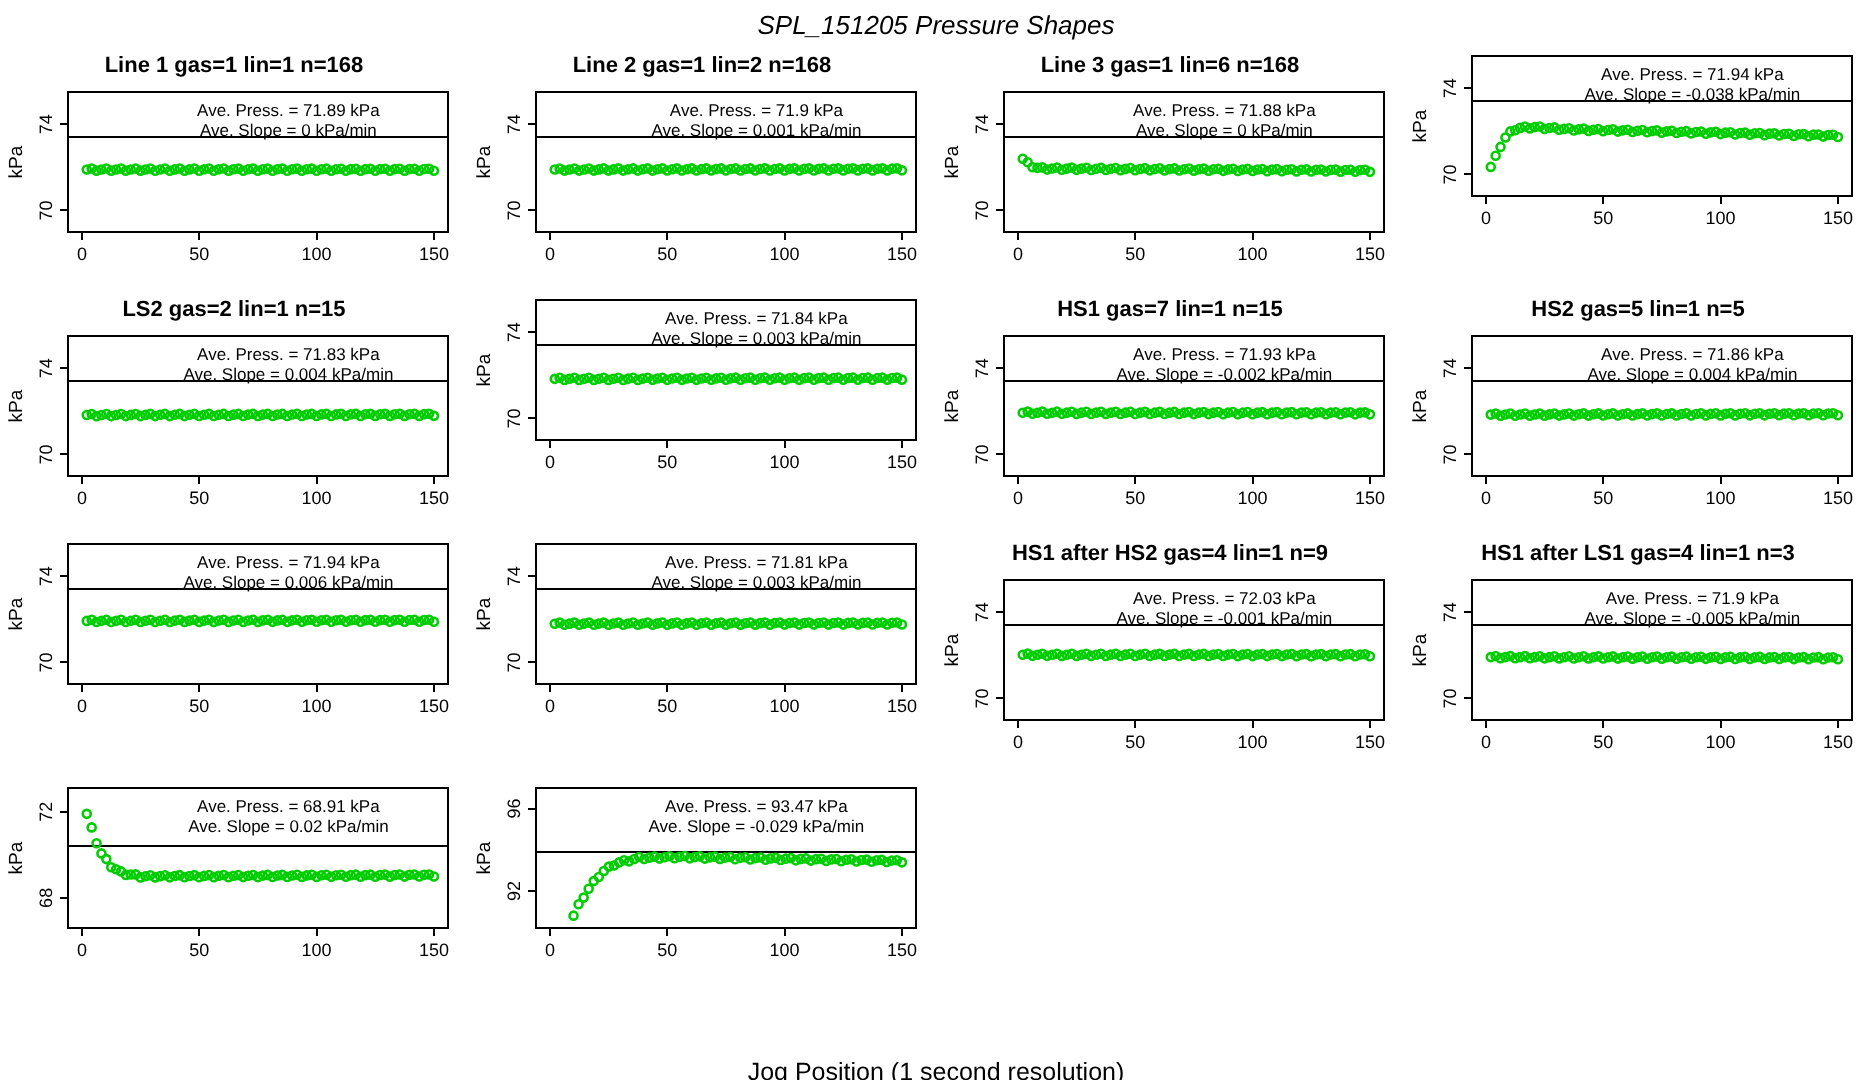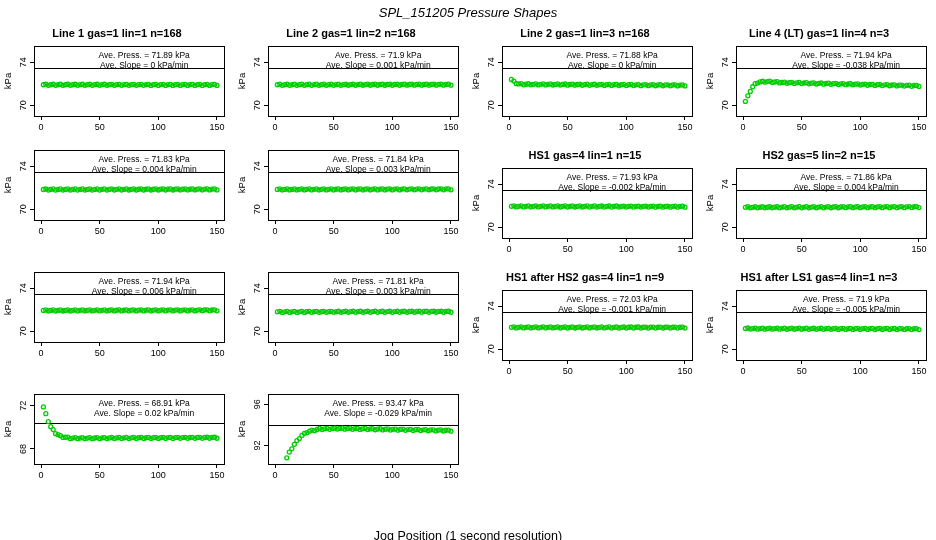--- a/index.html
+++ b/index.html
@@ -204,21 +204,21 @@
             <circle cx="204.74" cy="41.34" r="2" fill="none" stroke="#00CD00" stroke-width="1.3"></circle>
             <circle cx="207.18" cy="41.17" r="2" fill="none" stroke="#00CD00" stroke-width="1.3"></circle>
             <circle cx="209.63" cy="42.19" r="2" fill="none" stroke="#00CD00" stroke-width="1.3"></circle>
             <circle cx="212.07" cy="41.32" r="2" fill="none" stroke="#00CD00" stroke-width="1.3"></circle>
             <circle cx="214.52" cy="41.17" r="2" fill="none" stroke="#00CD00" stroke-width="1.3"></circle>
             <circle cx="216.96" cy="42.18" r="2" fill="none" stroke="#00CD00" stroke-width="1.3"></circle>
           </g>
         </svg>
       </div>
       <div class="cell">
-        <div class="sub-title">Line 2 gas=1 lin=3 n=168</div>
+        <div class="sub-title">Line 3 gas=1 lin=6 n=168</div>
         <svg width="234" height="102">
           <line x1="34" y1="25.61538461538455" x2="224" y2="25.61538461538455" stroke="#000000" stroke-width="1" shape-rendering="crispEdges"></line>
           <rect x="34" y="3" width="190" height="70" fill="none" stroke="#000000" stroke-width="1" shape-rendering="crispEdges"></rect>
           <line x1="41.03703703703704" y1="73" x2="41.03703703703704" y2="77" stroke="#000000" shape-rendering="crispEdges"></line>
           <text x="41.03703703703704" y="87" text-anchor="middle" font-size="9">0</text>
           <line x1="99.67901234567901" y1="73" x2="99.67901234567901" y2="77" stroke="#000000" shape-rendering="crispEdges"></line>
           <text x="99.67901234567901" y="87" text-anchor="middle" font-size="9">50</text>
           <line x1="158.320987654321" y1="73" x2="158.320987654321" y2="77" stroke="#000000" shape-rendering="crispEdges"></line>
           <text x="158.320987654321" y="87" text-anchor="middle" font-size="9">100</text>
           <line x1="216.96296296296296" y1="73" x2="216.96296296296296" y2="77" stroke="#000000" shape-rendering="crispEdges"></line>
@@ -300,21 +300,20 @@
             <circle cx="204.74" cy="42.00" r="2" fill="none" stroke="#00CD00" stroke-width="1.3"></circle>
             <circle cx="207.18" cy="41.85" r="2" fill="none" stroke="#00CD00" stroke-width="1.3"></circle>
             <circle cx="209.63" cy="42.88" r="2" fill="none" stroke="#00CD00" stroke-width="1.3"></circle>
             <circle cx="212.07" cy="42.04" r="2" fill="none" stroke="#00CD00" stroke-width="1.3"></circle>
             <circle cx="214.52" cy="41.91" r="2" fill="none" stroke="#00CD00" stroke-width="1.3"></circle>
             <circle cx="216.96" cy="42.93" r="2" fill="none" stroke="#00CD00" stroke-width="1.3"></circle>
           </g>
         </svg>
       </div>
       <div class="cell">
-        <div class="sub-title">Line 4 (LT) gas=1 lin=4 n=3</div>
         <svg width="234" height="102">
           <line x1="34" y1="25.61538461538455" x2="224" y2="25.61538461538455" stroke="#000000" stroke-width="1" shape-rendering="crispEdges"></line>
           <rect x="34" y="3" width="190" height="70" fill="none" stroke="#000000" stroke-width="1" shape-rendering="crispEdges"></rect>
           <line x1="41.03703703703704" y1="73" x2="41.03703703703704" y2="77" stroke="#000000" shape-rendering="crispEdges"></line>
           <text x="41.03703703703704" y="87" text-anchor="middle" font-size="9">0</text>
           <line x1="99.67901234567901" y1="73" x2="99.67901234567901" y2="77" stroke="#000000" shape-rendering="crispEdges"></line>
           <text x="99.67901234567901" y="87" text-anchor="middle" font-size="9">50</text>
           <line x1="158.320987654321" y1="73" x2="158.320987654321" y2="77" stroke="#000000" shape-rendering="crispEdges"></line>
           <text x="158.320987654321" y="87" text-anchor="middle" font-size="9">100</text>
           <line x1="216.96296296296296" y1="73" x2="216.96296296296296" y2="77" stroke="#000000" shape-rendering="crispEdges"></line>
@@ -396,20 +395,21 @@
             <circle cx="204.74" cy="42.33" r="2" fill="none" stroke="#00CD00" stroke-width="1.3"></circle>
             <circle cx="207.18" cy="42.22" r="2" fill="none" stroke="#00CD00" stroke-width="1.3"></circle>
             <circle cx="209.63" cy="43.29" r="2" fill="none" stroke="#00CD00" stroke-width="1.3"></circle>
             <circle cx="212.07" cy="42.49" r="2" fill="none" stroke="#00CD00" stroke-width="1.3"></circle>
             <circle cx="214.52" cy="42.40" r="2" fill="none" stroke="#00CD00" stroke-width="1.3"></circle>
             <circle cx="216.96" cy="43.47" r="2" fill="none" stroke="#00CD00" stroke-width="1.3"></circle>
           </g>
         </svg>
       </div>
       <div class="cell">
+        <div class="sub-title">LS2 gas=2 lin=1 n=15</div>
         <svg width="234" height="102">
           <line x1="34" y1="25.61538461538455" x2="224" y2="25.61538461538455" stroke="#000000" stroke-width="1" shape-rendering="crispEdges"></line>
           <rect x="34" y="3" width="190" height="70" fill="none" stroke="#000000" stroke-width="1" shape-rendering="crispEdges"></rect>
           <line x1="41.03703703703704" y1="73" x2="41.03703703703704" y2="77" stroke="#000000" shape-rendering="crispEdges"></line>
           <text x="41.03703703703704" y="87" text-anchor="middle" font-size="9">0</text>
           <line x1="99.67901234567901" y1="73" x2="99.67901234567901" y2="77" stroke="#000000" shape-rendering="crispEdges"></line>
           <text x="99.67901234567901" y="87" text-anchor="middle" font-size="9">50</text>
           <line x1="158.320987654321" y1="73" x2="158.320987654321" y2="77" stroke="#000000" shape-rendering="crispEdges"></line>
           <text x="158.320987654321" y="87" text-anchor="middle" font-size="9">100</text>
           <line x1="216.96296296296296" y1="73" x2="216.96296296296296" y2="77" stroke="#000000" shape-rendering="crispEdges"></line>
@@ -586,21 +586,21 @@
             <circle cx="204.74" cy="41.99" r="2" fill="none" stroke="#00CD00" stroke-width="1.3"></circle>
             <circle cx="207.18" cy="41.82" r="2" fill="none" stroke="#00CD00" stroke-width="1.3"></circle>
             <circle cx="209.63" cy="42.83" r="2" fill="none" stroke="#00CD00" stroke-width="1.3"></circle>
             <circle cx="212.07" cy="41.97" r="2" fill="none" stroke="#00CD00" stroke-width="1.3"></circle>
             <circle cx="214.52" cy="41.82" r="2" fill="none" stroke="#00CD00" stroke-width="1.3"></circle>
             <circle cx="216.96" cy="42.83" r="2" fill="none" stroke="#00CD00" stroke-width="1.3"></circle>
           </g>
         </svg>
       </div>
       <div class="cell">
-        <div class="sub-title">HS1 gas=4 lin=1 n=15</div>
+        <div class="sub-title">HS1 gas=7 lin=1 n=15</div>
         <svg width="234" height="102">
           <line x1="34" y1="25.61538461538455" x2="224" y2="25.61538461538455" stroke="#000000" stroke-width="1" shape-rendering="crispEdges"></line>
           <rect x="34" y="3" width="190" height="70" fill="none" stroke="#000000" stroke-width="1" shape-rendering="crispEdges"></rect>
           <line x1="41.03703703703704" y1="73" x2="41.03703703703704" y2="77" stroke="#000000" shape-rendering="crispEdges"></line>
           <text x="41.03703703703704" y="87" text-anchor="middle" font-size="9">0</text>
           <line x1="99.67901234567901" y1="73" x2="99.67901234567901" y2="77" stroke="#000000" shape-rendering="crispEdges"></line>
           <text x="99.67901234567901" y="87" text-anchor="middle" font-size="9">50</text>
           <line x1="158.320987654321" y1="73" x2="158.320987654321" y2="77" stroke="#000000" shape-rendering="crispEdges"></line>
           <text x="158.320987654321" y="87" text-anchor="middle" font-size="9">100</text>
           <line x1="216.96296296296296" y1="73" x2="216.96296296296296" y2="77" stroke="#000000" shape-rendering="crispEdges"></line>
@@ -682,21 +682,21 @@
             <circle cx="204.74" cy="41.31" r="2" fill="none" stroke="#00CD00" stroke-width="1.3"></circle>
             <circle cx="207.18" cy="41.15" r="2" fill="none" stroke="#00CD00" stroke-width="1.3"></circle>
             <circle cx="209.63" cy="42.17" r="2" fill="none" stroke="#00CD00" stroke-width="1.3"></circle>
             <circle cx="212.07" cy="41.31" r="2" fill="none" stroke="#00CD00" stroke-width="1.3"></circle>
             <circle cx="214.52" cy="41.17" r="2" fill="none" stroke="#00CD00" stroke-width="1.3"></circle>
             <circle cx="216.96" cy="42.18" r="2" fill="none" stroke="#00CD00" stroke-width="1.3"></circle>
           </g>
         </svg>
       </div>
       <div class="cell">
-        <div class="sub-title">HS2 gas=5 lin=2 n=15</div>
+        <div class="sub-title">HS2 gas=5 lin=1 n=5</div>
         <svg width="234" height="102">
           <line x1="34" y1="25.61538461538455" x2="224" y2="25.61538461538455" stroke="#000000" stroke-width="1" shape-rendering="crispEdges"></line>
           <rect x="34" y="3" width="190" height="70" fill="none" stroke="#000000" stroke-width="1" shape-rendering="crispEdges"></rect>
           <line x1="41.03703703703704" y1="73" x2="41.03703703703704" y2="77" stroke="#000000" shape-rendering="crispEdges"></line>
           <text x="41.03703703703704" y="87" text-anchor="middle" font-size="9">0</text>
           <line x1="99.67901234567901" y1="73" x2="99.67901234567901" y2="77" stroke="#000000" shape-rendering="crispEdges"></line>
           <text x="99.67901234567901" y="87" text-anchor="middle" font-size="9">50</text>
           <line x1="158.320987654321" y1="73" x2="158.320987654321" y2="77" stroke="#000000" shape-rendering="crispEdges"></line>
           <text x="158.320987654321" y="87" text-anchor="middle" font-size="9">100</text>
           <line x1="216.96296296296296" y1="73" x2="216.96296296296296" y2="77" stroke="#000000" shape-rendering="crispEdges"></line>

